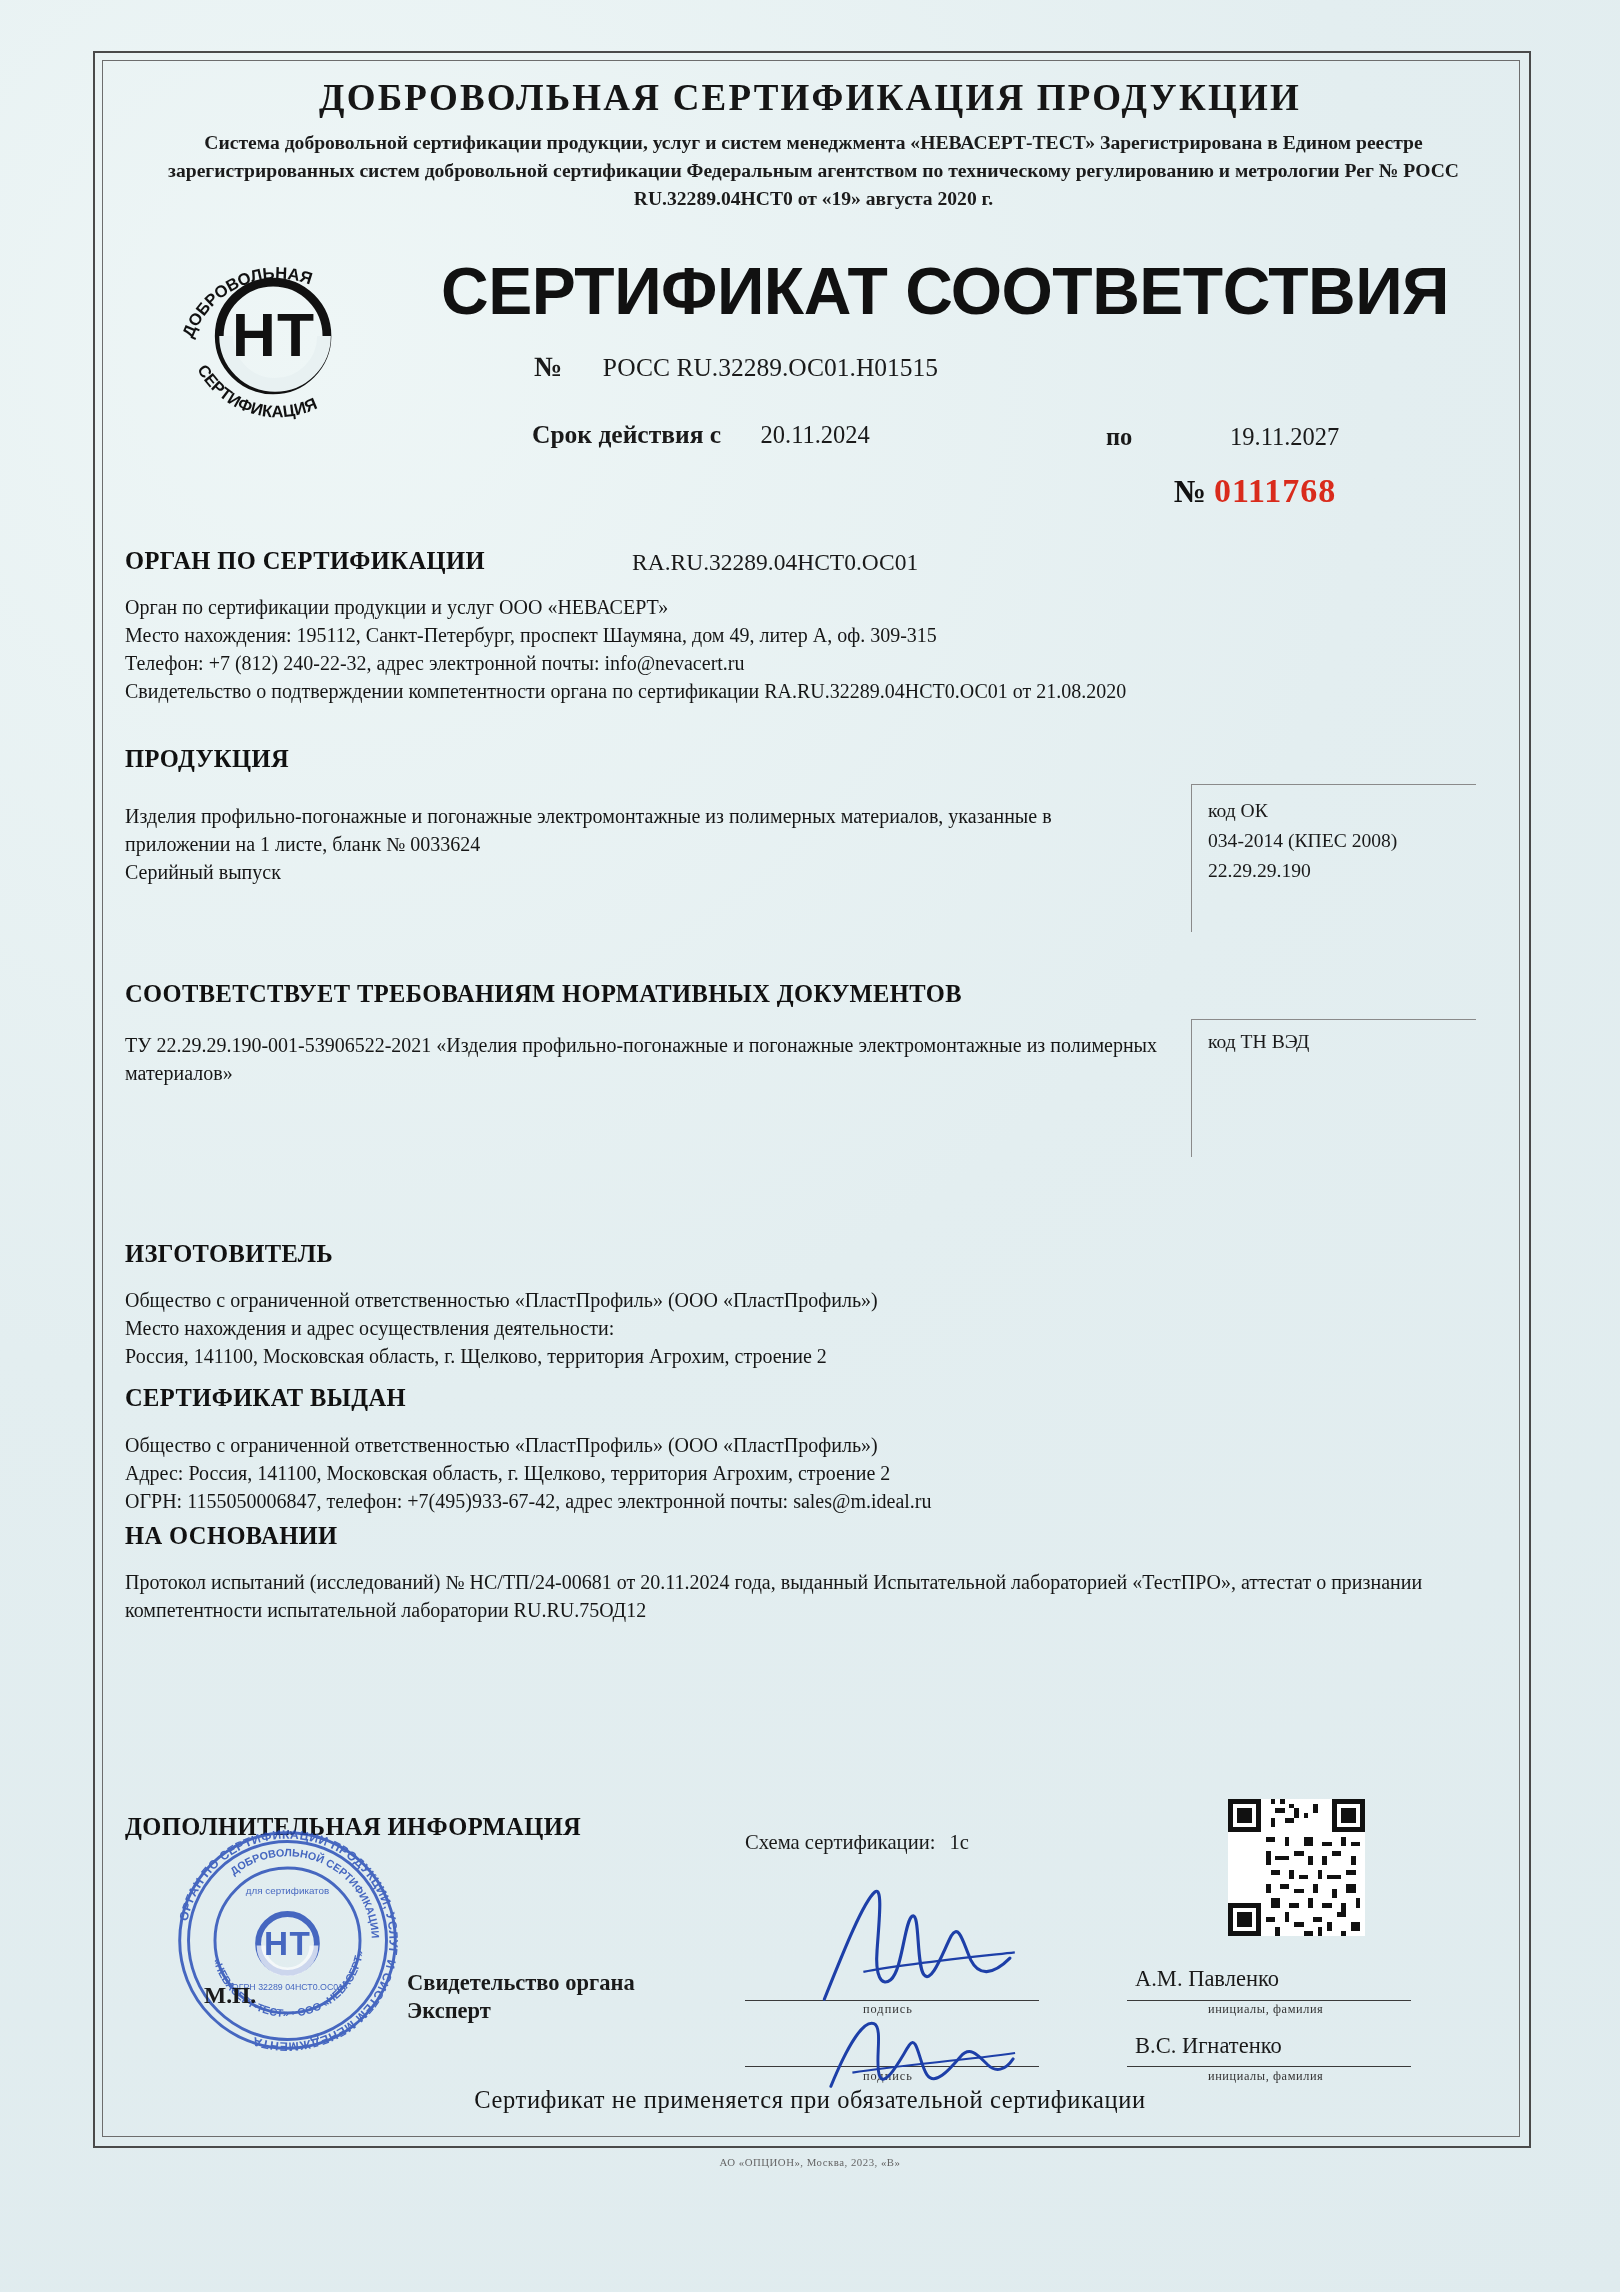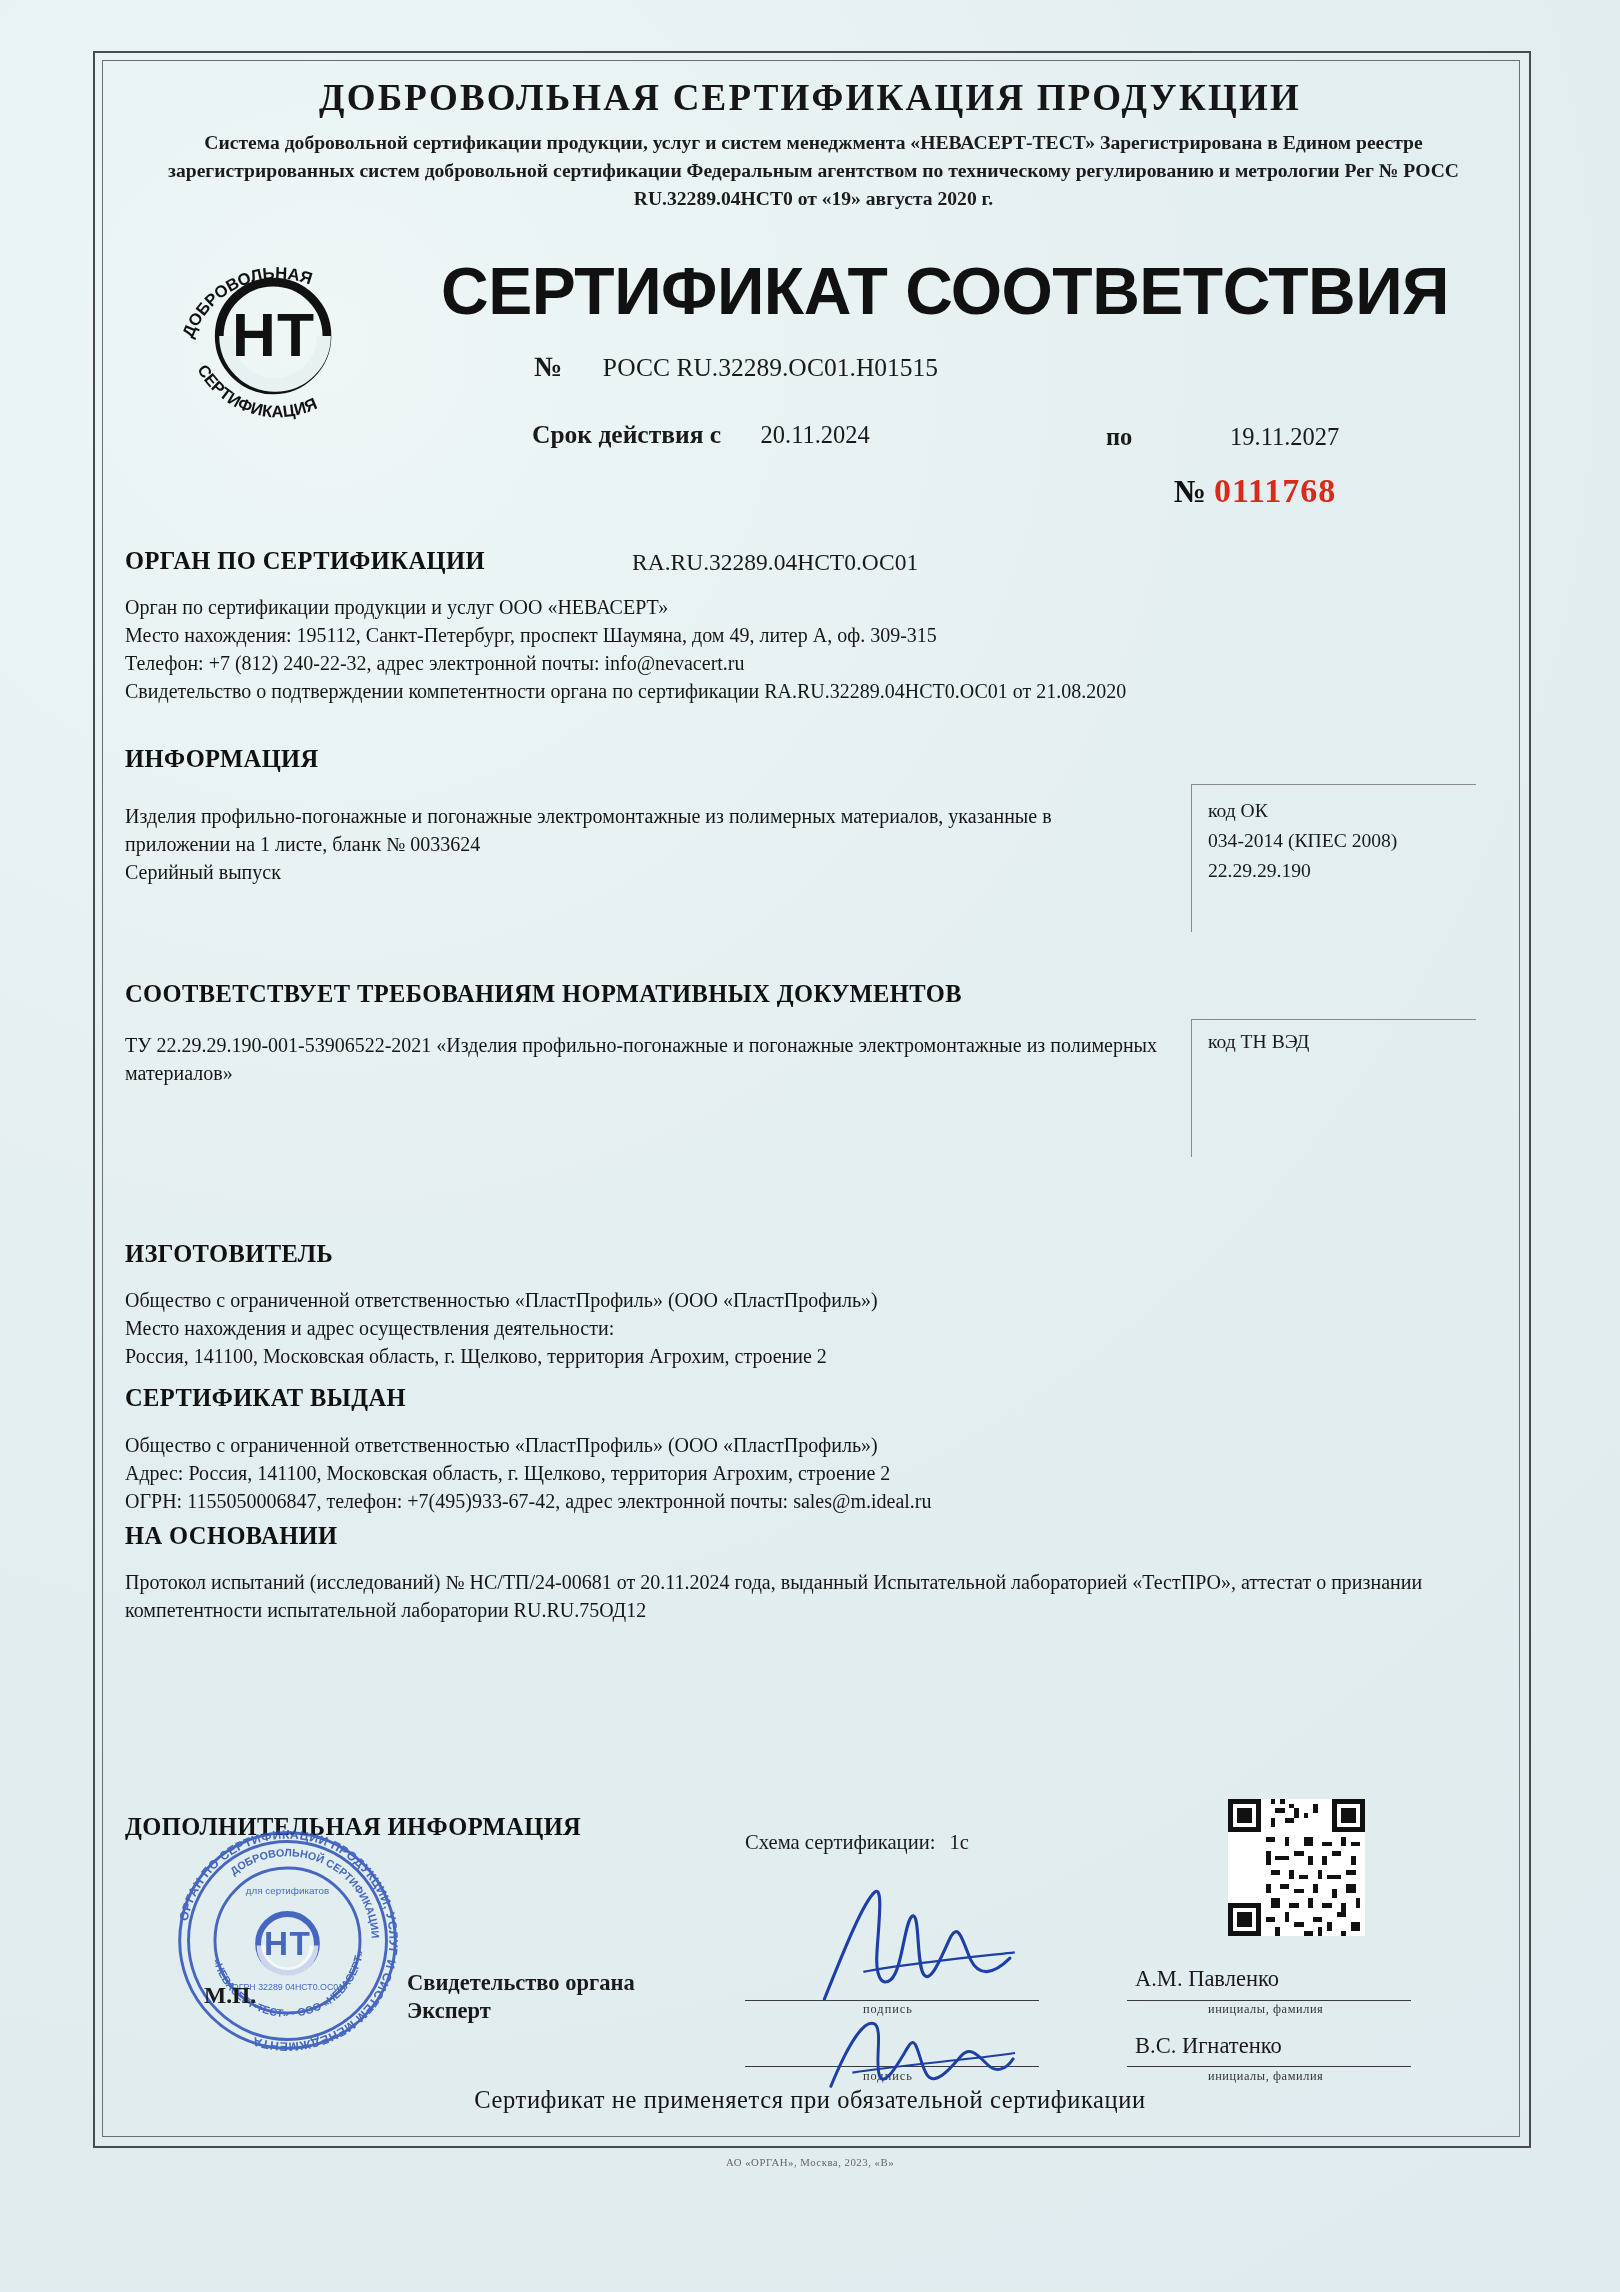--- a/index.html
+++ b/index.html
@@ -203,21 +203,21 @@
     <span>№</span><span class="val">0111768</span>
   </div>
 
   <div class="sec-h org-h">ОРГАН ПО СЕРТИФИКАЦИИ</div>
   <div class="org-code">RA.RU.32289.04НСТ0.ОС01</div>
   <div class="body-text org-body" style="white-space:pre-line">Орган по сертификации продукции и услуг ООО «НЕВАСЕРТ»
 Место нахождения: 195112, Санкт-Петербург, проспект Шаумяна, дом 49, литер А, оф. 309-315
 Телефон: +7 (812) 240-22-32, адрес электронной почты: info@nevacert.ru
 Свидетельство о подтверждении компетентности органа по сертификации RA.RU.32289.04НСТ0.ОС01 от 21.08.2020</div>
 
-  <div class="sec-h prod-h">ИНФОРМАЦИЯ</div>
+  <div class="sec-h prod-h">ПРОДУКЦИЯ</div>
   <div class="body-text prod-body" style="white-space:pre-line">Изделия профильно-погонажные и погонажные электромонтажные из полимерных материалов, указанные в приложении на 1 листе, бланк № 0033624
 Серийный выпуск</div>
   <div class="ok-box"></div>
   <div class="ok-text">
     <div>код ОК</div>
     <div style="white-space:pre-line">034-2014 (КПЕС 2008)
 22.29.29.190</div>
   </div>
 
   <div class="sec-h conf-h">СООТВЕТСТВУЕТ ТРЕБОВАНИЯМ НОРМАТИВНЫХ ДОКУМЕНТОВ</div>
@@ -372,16 +372,16 @@
     </svg>
   </div>
   <div class="hand h2">
     <svg width="196" height="108" viewBox="0 0 200 110">
       <path d="M8 88 C 26 44, 42 20, 52 24 C 62 28, 52 66, 58 78 C 64 90, 80 58, 88 46 C 96 34, 98 64, 106 76 C 114 88, 128 72, 140 58 C 150 46, 158 56, 168 66 C 176 74, 186 72, 194 60" fill="none" stroke="#1d3fa8" stroke-width="3" stroke-linecap="round"></path>
       <path d="M30 74 C 80 66, 140 62, 196 54" fill="none" stroke="#1d3fa8" stroke-width="2.2"></path>
     </svg>
   </div>
 
   <div class="footer-note">Сертификат не применяется при обязательной сертификации</div>
-  <div class="bottom-micro">АО «ОРГАН», Москва, 2023, «В»</div>
+  <div class="bottom-micro">АО «ОПЦИОН», Москва, 2023, «В»</div>
 
 </div>
 
 
 </body></html>

